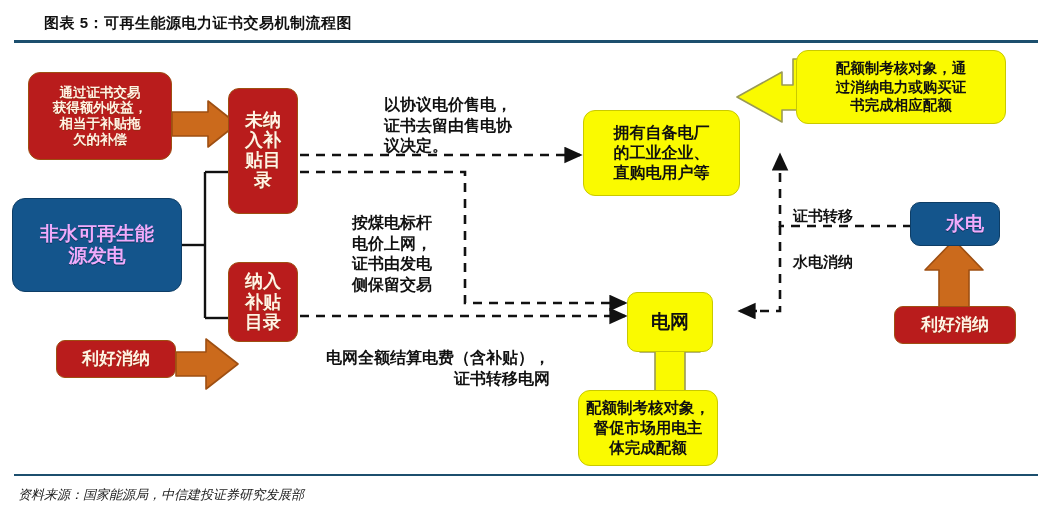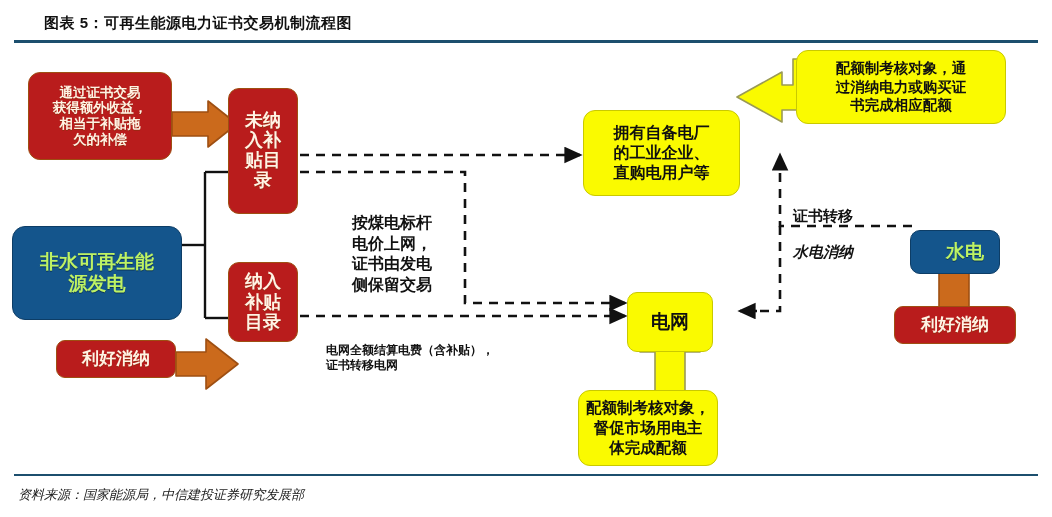--- a/index.html
+++ b/index.html
@@ -37,24 +37,23 @@
     border-radius:9px;
   }
   .box span{display:block;width:100%;}
 
   .orange{
     background:#b91c1c;color:#FFF3E4;
     border:1.5px solid #9e4f12;
     text-shadow:0 1px 0 rgba(120,55,10,.55);
   }
   .blue{
-    background:#14558C;color:#bef264;
+    background:#14558C;color:#f0abfc;
     border:1.5px solid #0d3d66;
     text-shadow:0 1px 0 rgba(4,30,55,.6);
-    margin-top:28px;
   }
   .yellow{
     background:#FAFA00;color:#101010;
     border:1.6px solid #C9C900;
   }
 
   
   .note{
     position:absolute;color:#111111;font-weight:bold;
     line-height:1.3;white-space:pre-line;
@@ -181,37 +180,42 @@
   </div>
 
   <div class="box blue" style="left:910px;top:202px;width:90px;height:44px;font-size:19px;border-radius:10px;padding-left:20px;">
     <span style="white-space: pre-line;">水电</span>
   </div>
 
   <div class="box orange" style="left:894px;top:306px;width:122px;height:38px;font-size:17px;border-radius:9px;">
     <span style="white-space: pre-line;">利好消纳</span>
   </div>
 
+  <div class="note" style="left:384px;top:74px;font-size:16px;">
+    <span style="white-space: pre-line;">以协议电价售电，
+证书去留由售电协
+议决定。</span>
+  </div>
 
   <div class="note" style="left:352px;top:192px;font-size:16px;">
     <span style="white-space: pre-line;">按煤电标杆
 电价上网，
 证书由发电
 侧保留交易</span>
   </div>
 
-  <div class="note" style="left:326px;top:327px;font-size:12px;text-align:left;">
+  <div class="note" style="left:326px;top:327px;font-size:16px;text-align:right;">
     <span style="white-space: pre-line;">电网全额结算电费（含补贴），
 证书转移电网</span>
   </div>
 
   <div class="note" style="left:793px;top:186px;font-size:15px;">
     <span style="white-space: pre-line;">证书转移</span>
   </div>
 
-  <div class="note" style="left:793px;top:222px;font-size:15px;font-style:italic;">
+  <div class="note" style="left:793px;top:232px;font-size:15px;">
     <span style="white-space: pre-line;">水电消纳</span>
   </div>
 
   <div class="footer-rule"></div>
   <div class="source">资料来源：国家能源局，中信建投证券研究发展部</div>
 
 </div>
 
 </body></html>

